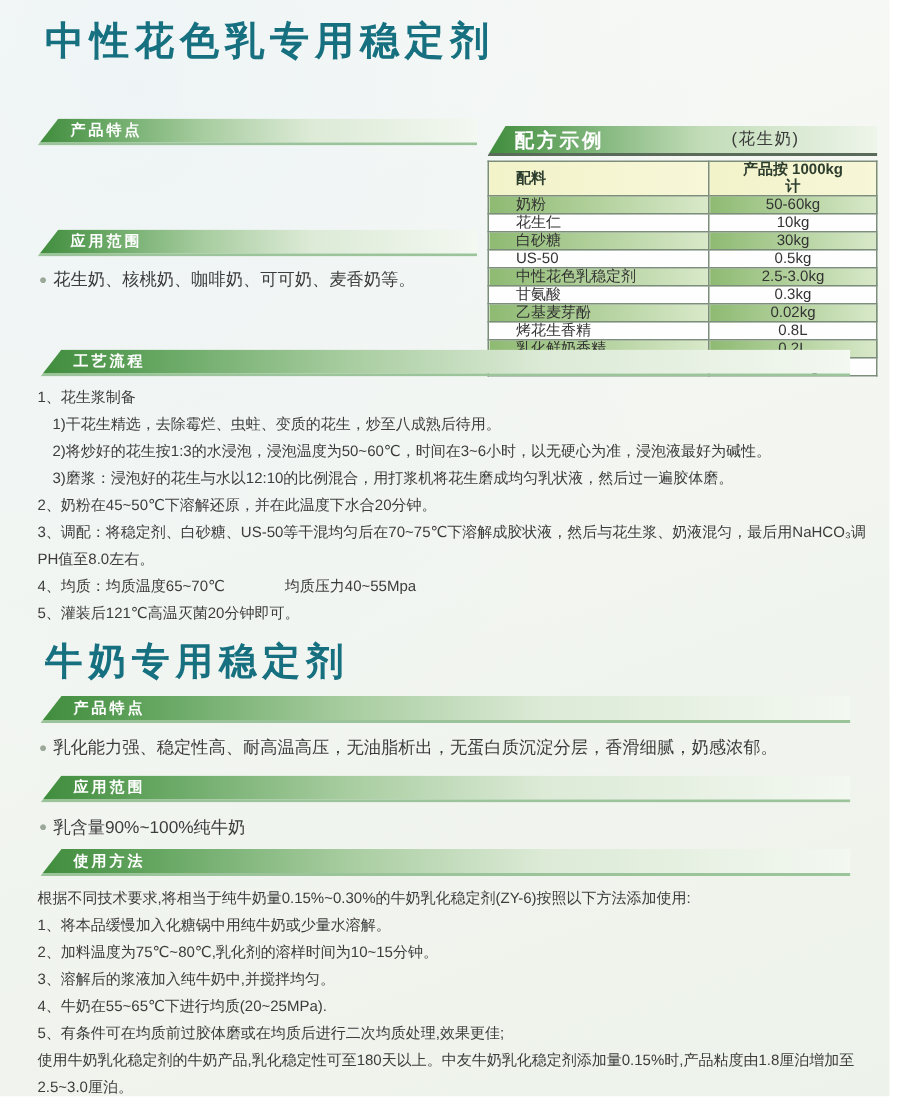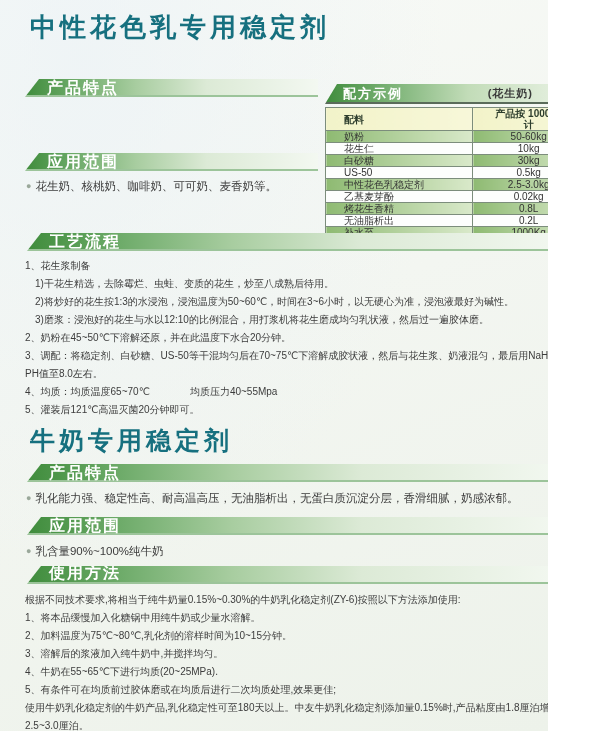--- a/index.html
+++ b/index.html
@@ -1,58 +1,58 @@
 <!DOCTYPE html>
 <html><head>
 <meta charset="utf-8">
 <style>
   * { margin:0; padding:0; box-sizing:border-box; }
   html,body { width:600px; }
   body { font-family:"Liberation Sans","DejaVu Sans",sans-serif; }
   .page {
-    position:relative; width:548px; height:731px; overflow:hidden;
+    position:relative; width:593px; height:731px; overflow:hidden;
     background:
       radial-gradient(ellipse at 15% 8%, rgba(235,242,246,.7), transparent 55%),
       linear-gradient(160deg, #f8faf7 0%, #f3f6f1 45%, #edf2ea 100%);
     color:#3c3c3c;
   }
   .brush-title {
     position:absolute; left:30px; color:#16707f;
     font-family:"DejaVu Serif","Liberation Serif",serif;
     font-weight:bold; letter-spacing:4px;
   }
   #title1 { top:10px; font-size:26px; }
   #title2 { top:424px; font-size:25px; }
 
   .banner {
     position:absolute; height:18px; line-height:17px;
     background:linear-gradient(to right,#3f8c3c 0%,#6aa966 16%,#a8cda0 38%,#dcead6 62%,#f3f8f1 100%);
     border-bottom:2px solid #9cc49a;
     clip-path:polygon(14px 0, 100% 0, 100% 100%, 0 100%);
-    color:#fff; font-size:16px; font-weight:bold;
+    color:#fff; font-size:10px; font-weight:bold;
     padding-left:22px; letter-spacing:2px;
   }
   .banner.narrow { width:293px; left:25px; }
   .banner.wide   { width:540px; left:27px; }
 
   .bullet-line { position:absolute; left:26px; width:296px; font-size:11.5px; line-height:18px; color:#3c3c3c; }
   .bullet-line .dot { color:#9aa89a; margin-right:4px; font-size:9px; vertical-align:1px; }
   .wide-line { width:560px; }
 
   
   .formula { position:absolute; left:325px; top:84px; width:260px; }
   .formula-banner {
     position:relative; height:20px; line-height:19px;
     background:linear-gradient(to right,#3f8c3c 0%,#7ab275 25%,#c2dcb8 55%,#eef5ea 100%);
     clip-path:polygon(12px 0, 100% 0, 100% 100%, 0 100%);
     border-bottom:2px solid #5a6b5a;
     color:#fff; font-size:13px; font-weight:bold; padding-left:18px; letter-spacing:2px;
   }
   .formula-banner .subtitle {
-    position:absolute; right:52px; top:0; color:#3a3a3a; font-size:11px; font-weight:bold; letter-spacing:1px;
+    position:absolute; right:52px; top:0; color:#3a3a3a; font-size:11px; font-weight:normal; letter-spacing:1px;
   }
   table.formula-table { width:260px; border-collapse:collapse; margin-top:3px; font-size:10px; }
   table.formula-table th, table.formula-table td {
     border:1px solid #7c8d7c; height:11px; padding:0 18px; line-height:11px;
   }
   table.formula-table th { background:linear-gradient(to right,#f2f3c9,#f7f7d9); color:#2e3e2e; font-weight:bold; }
   table.formula-table th:first-child, table.formula-table td:first-child { text-align:left; width:148px; }
   table.formula-table th:last-child,  table.formula-table td:last-child  { text-align:center; width:112px; }
   table.formula-table tr:nth-child(odd) td { background:linear-gradient(to right,#8eba72,#d9e9ca); }
   table.formula-table tr:nth-child(even) td { background:#fdfefd; }
@@ -109,29 +109,33 @@
           </tr>
           <tr>
             <td>US-50</td>
             <td>0.5kg</td>
           </tr>
           <tr>
             <td>中性花色乳稳定剂</td>
             <td>2.5-3.0kg</td>
           </tr>
           <tr>
+            <td>甘氨酸</td>
+            <td>0.3kg</td>
+          </tr>
+          <tr>
             <td>乙基麦芽酚</td>
             <td>0.02kg</td>
           </tr>
           <tr>
             <td>烤花生香精</td>
             <td>0.8L</td>
           </tr>
           <tr>
-            <td>无油脂析出</td>
+            <td>乳化鲜奶香精</td>
             <td>0.2L</td>
           </tr>
           <tr>
             <td>补水至</td>
             <td>1000Kg</td>
           </tr>
         </tbody>
     </table>
   </div>
 
@@ -158,21 +162,21 @@
     <span class="dot">●</span><span>乳化能力强、稳定性高、耐高温高压，无油脂析出，无蛋白质沉淀分层，香滑细腻，奶感浓郁。</span>
   </div>
 
   <div class="banner wide" style="top:517px;">
     <span>应用范围</span>
   </div>
   <div class="bullet-line wide-line" style="top:542px;">
     <span class="dot">●</span><span>乳含量90%~100%纯牛奶</span>
   </div>
 
-  <div class="banner wide" style="top:566px;font-family:Liberation Mono, monospace;">
+  <div class="banner wide" style="top:566px;">
     <span>使用方法</span>
   </div>
   <div id="usage-block" class="steps">
     <div class="step">根据不同技术要求,将相当于纯牛奶量0.15%~0.30%的牛奶乳化稳定剂(ZY-6)按照以下方法添加使用:</div>
     <div>
         <div class="step">1、将本品缓慢加入化糖锅中用纯牛奶或少量水溶解。</div>
         <div class="step">2、加料温度为75℃~80℃,乳化剂的溶样时间为10~15分钟。</div>
         <div class="step">3、溶解后的浆液加入纯牛奶中,并搅拌均匀。</div>
         <div class="step">4、牛奶在55~65℃下进行均质(20~25MPa).</div>
         <div class="step">5、有条件可在均质前过胶体磨或在均质后进行二次均质处理,效果更佳;</div>

